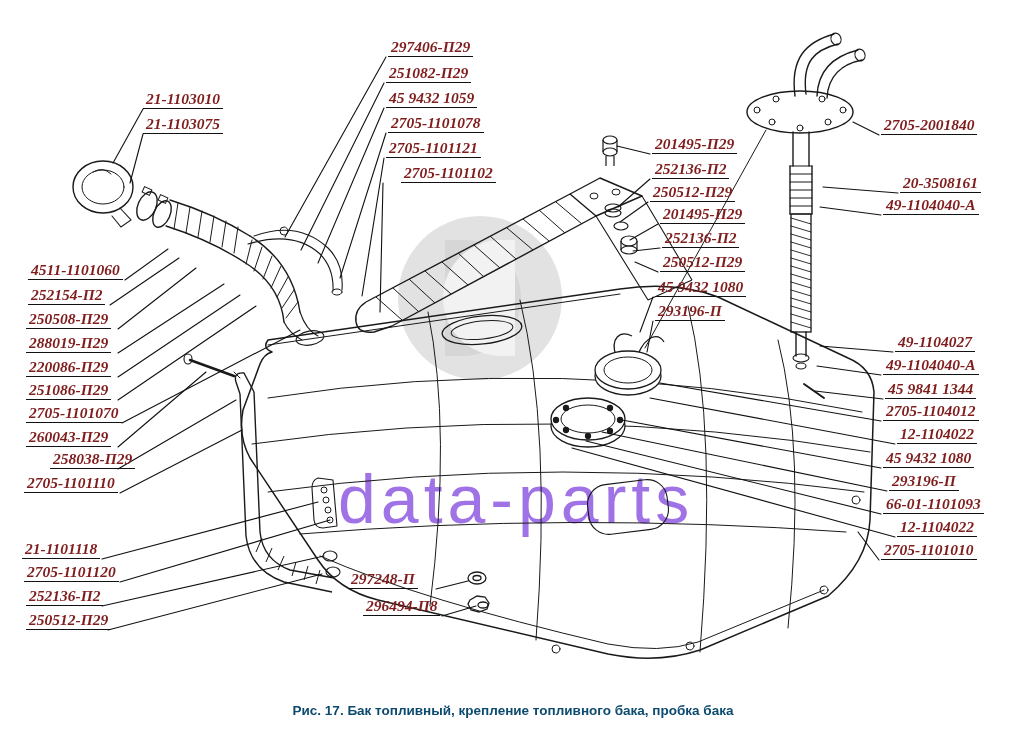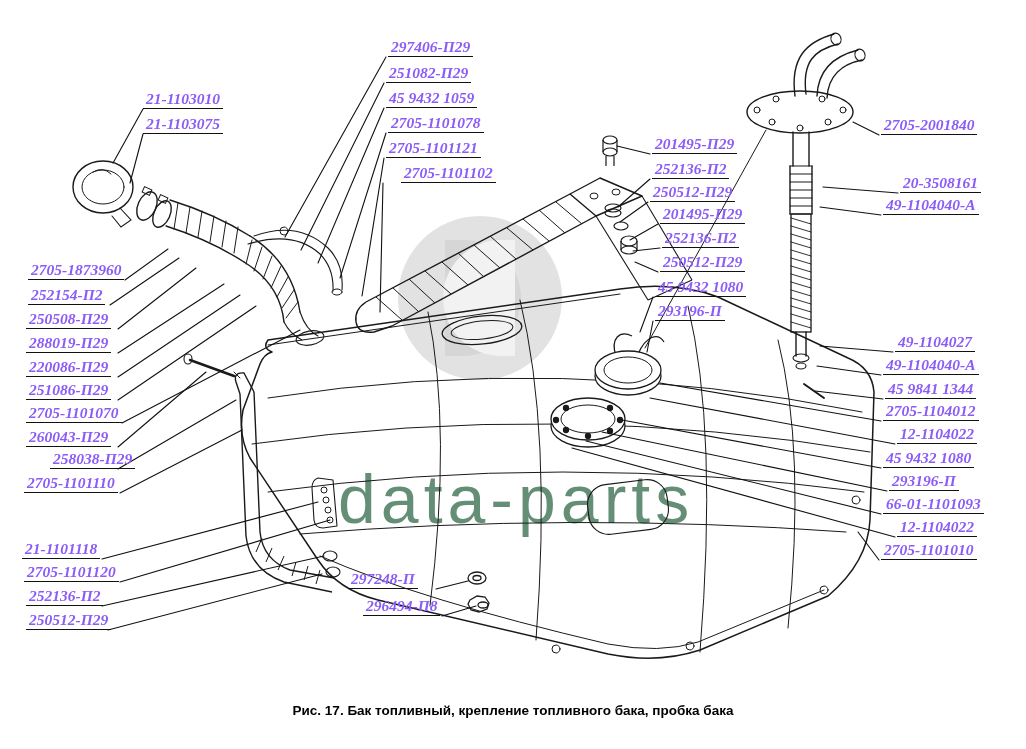--- a/index.html
+++ b/index.html
@@ -1,32 +1,32 @@
 <!DOCTYPE html>
 <html><head>
 <meta charset="utf-8">
 <style>
   html,body{margin:0;padding:0;background:#fff;}
   #stage{position:relative;width:1026px;height:749px;background:#fff;overflow:hidden;}
   #watermark-text{
     position:absolute;left:338px;top:460px;z-index:0;
-    font-family:"Liberation Sans",sans-serif;font-size:68px;color:#14532d;
+    font-family:"Liberation Sans",sans-serif;font-size:68px;color:#6d28d9;
     letter-spacing:5px;opacity:.65;user-select:none;
   }
   #diagram-svg{position:absolute;left:0;top:0;z-index:1;}
   #labels-layer{position:absolute;left:0;top:0;width:100%;height:100%;z-index:2;}
   .part-label{
     position:absolute;white-space:nowrap;
     font-family:"Liberation Serif",serif;font-style:italic;font-weight:bold;
-    font-size:15.5px;line-height:17px;color:#8b5cf6;
+    font-size:15.5px;line-height:17px;color:#7f1d1d;
     border-bottom:1.6px solid #111;padding:0 3px 1px 3px;
   }
   #figure-caption{
     position:absolute;left:0;top:703px;width:100%;text-align:center;z-index:2;
-    font-family:"Liberation Sans",sans-serif;font-weight:bold;font-size:13.5px;color:#000000;
+    font-family:"Liberation Sans",sans-serif;font-weight:bold;font-size:13.5px;color:#0c4a6e;
   }
 </style>
 </head>
 <body>
 
 <div id="stage">
 
   <div id="watermark-text">data-parts</div>
 
   <svg id="diagram-svg" width="1026" height="749" viewBox="0 0 1026 749" xmlns="http://www.w3.org/2000/svg">
@@ -247,21 +247,21 @@
       <div class="part-label" style="left: 895px; top: 333px;">49-1104027</div>
       <div class="part-label" style="left: 883px; top: 356px;">49-1104040-А</div>
       <div class="part-label" style="left: 885px; top: 380px;">45 9841 1344</div>
       <div class="part-label" style="left: 883px; top: 402px;">2705-1104012</div>
       <div class="part-label" style="left: 897px; top: 425px;">12-1104022</div>
       <div class="part-label" style="left: 883px; top: 449px;">45 9432 1080</div>
       <div class="part-label" style="left: 889px; top: 472px;">293196-П</div>
       <div class="part-label" style="left: 883px; top: 495px;">66-01-1101093</div>
       <div class="part-label" style="left: 897px; top: 518px;">12-1104022</div>
       <div class="part-label" style="left: 881px; top: 541px;">2705-1101010</div>
-      <div class="part-label" style="left: 28px; top: 261px;">2705-1873960</div>
+      <div class="part-label" style="left: 28px; top: 261px;">4511-1101060</div>
       <div class="part-label" style="left: 28px; top: 286px;">252154-П2</div>
       <div class="part-label" style="left: 26px; top: 310px;">250508-П29</div>
       <div class="part-label" style="left: 26px; top: 334px;">288019-П29</div>
       <div class="part-label" style="left: 26px; top: 358px;">220086-П29</div>
       <div class="part-label" style="left: 26px; top: 381px;">251086-П29</div>
       <div class="part-label" style="left: 26px; top: 404px;">2705-1101070</div>
       <div class="part-label" style="left: 26px; top: 428px;">260043-П29</div>
       <div class="part-label" style="left: 26px; top: 450px; margin-left: 24px;">258038-П29</div>
       <div class="part-label" style="left: 24px; top: 474px;">2705-1101110</div>
       <div class="part-label" style="left: 22px; top: 540px;">21-1101118</div>

